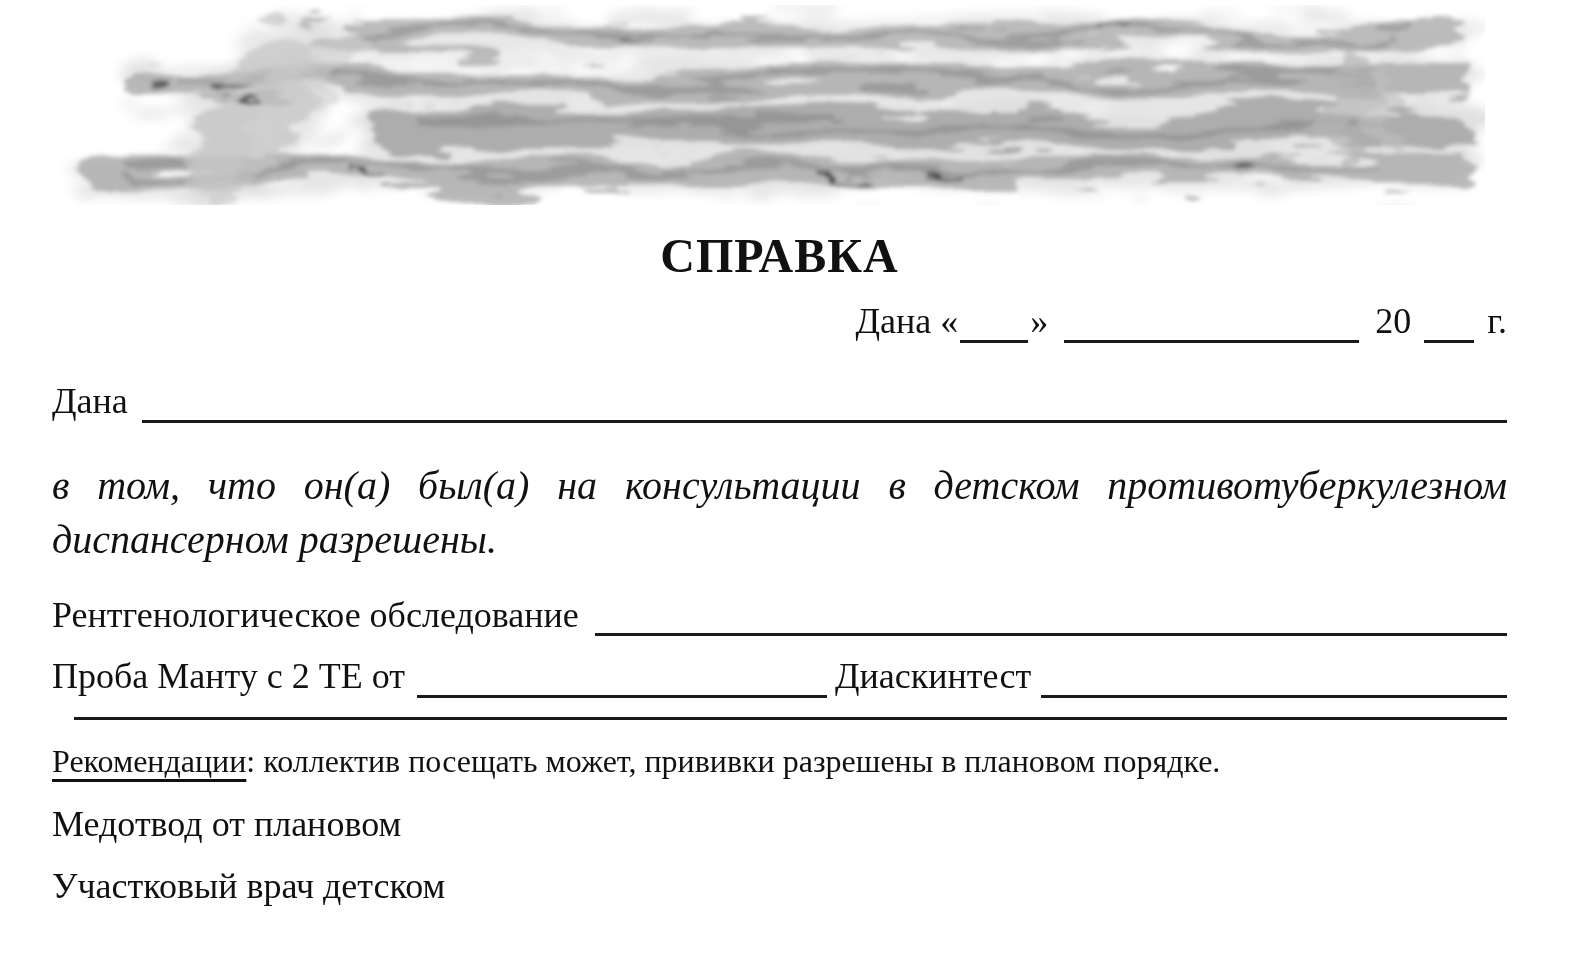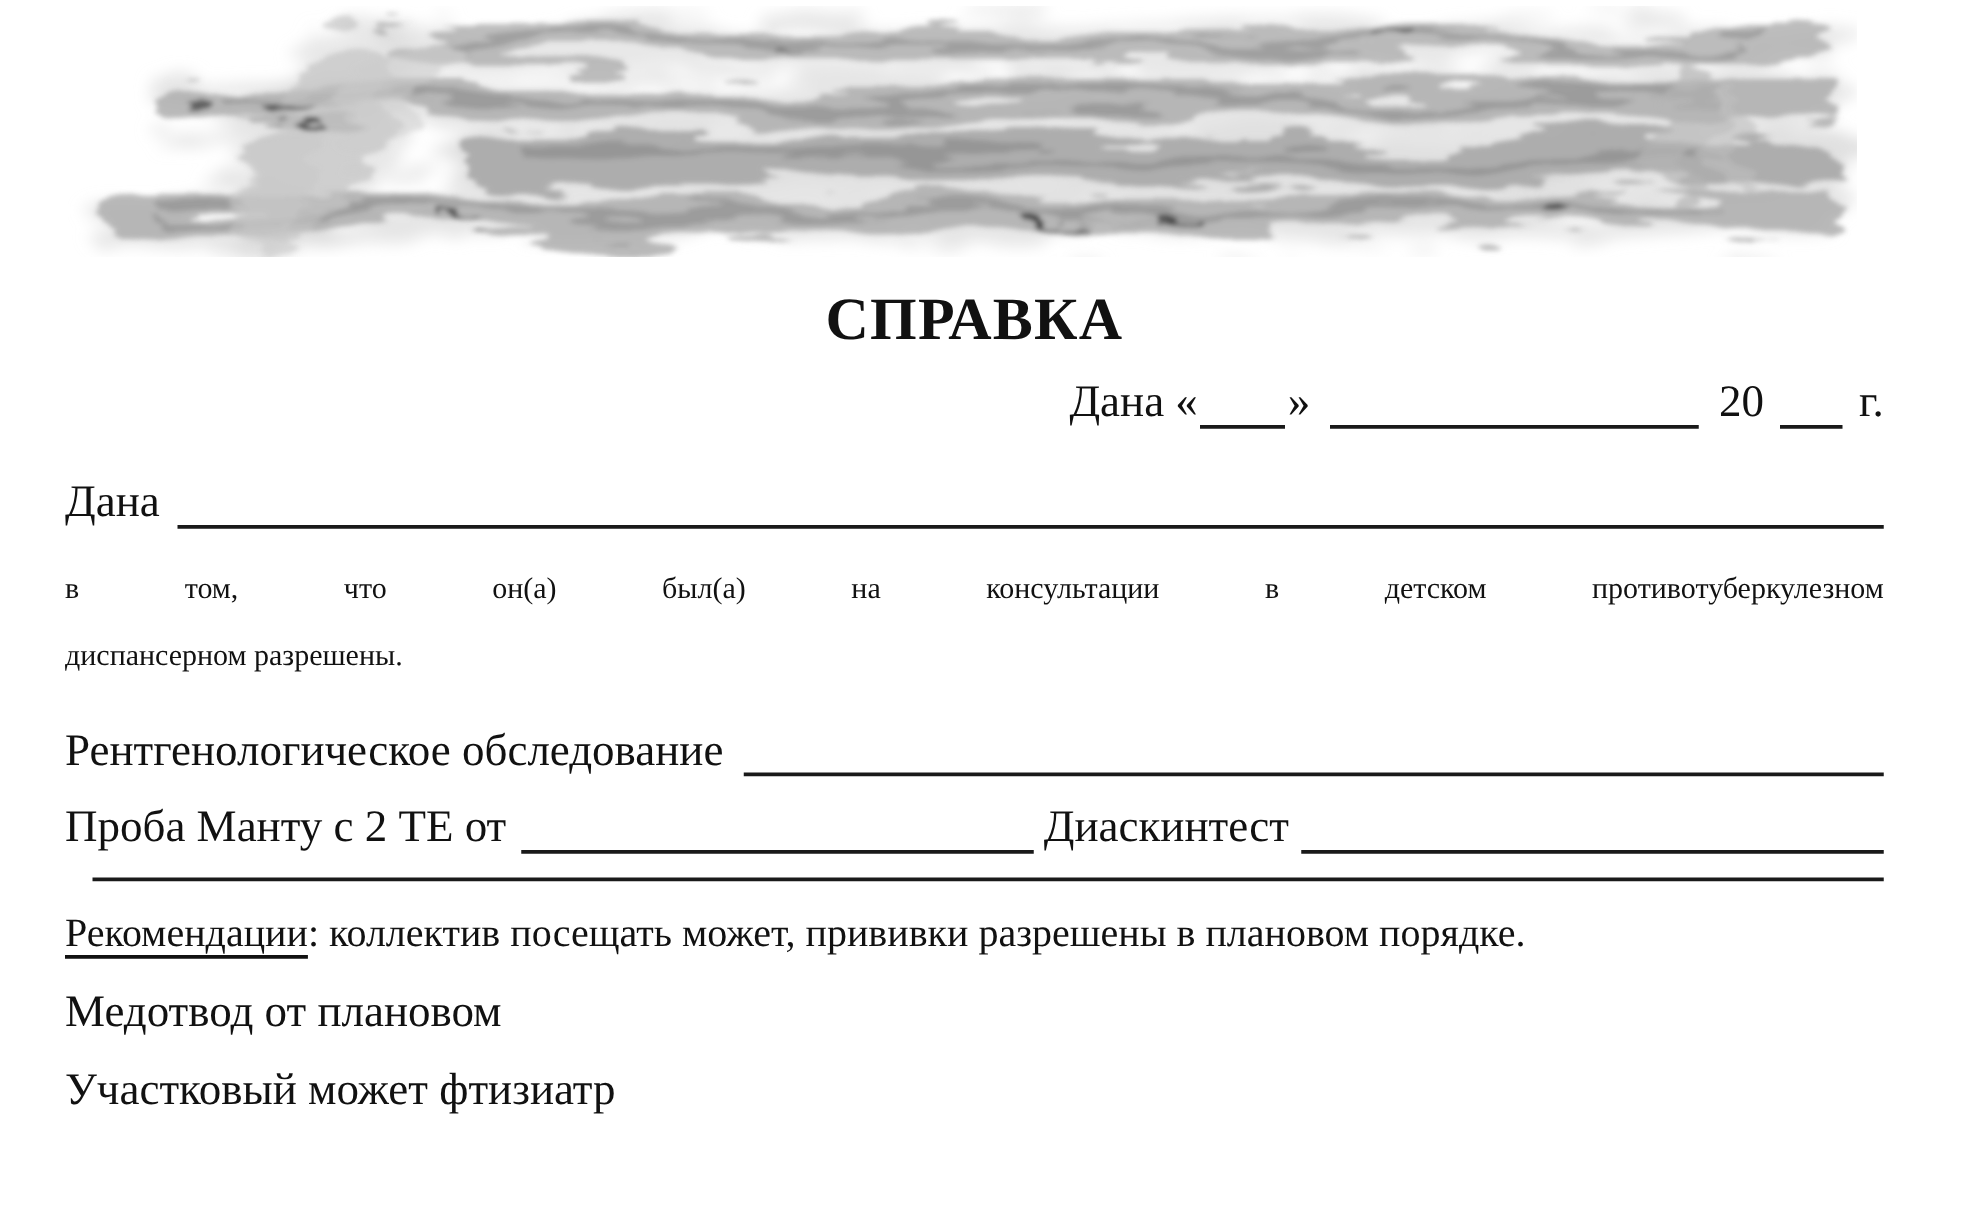--- a/index.html
+++ b/index.html
@@ -27,21 +27,21 @@
 
   .date-row{justify-content:flex-end;margin-top:18px;}
   .date-row .lbl{white-space:pre;}
   .b-day{width:68px;margin:0 2px;}
   .b-month{width:295px;margin-left:16px;}
   .b-year{width:50px;margin:0 13px;}
 
   .dana-row{margin-top:38px;}
   .dana-row .blank{margin-left:14px;}
 
-  .stmt{margin-top:21px;font-size:24px;line-height:54px;}
+  .stmt{margin-top:36px;font-size:40px;line-height:54px;font-style:italic;}
   .stmt .l1{text-align:justify;text-align-last:justify;white-space:normal;}
   .stmt .l2{text-align:left;}
 
   .xray-row{margin-top:28px;}
   .xray-row .blank{margin-left:16px;}
 
   .mantoux-row{margin-top:20px;}
   .mantoux-row .b1{flex:0.88 1 0;margin-left:12px;margin-right:8px;}
   .mantoux-row .b2{flex:1 1 0;margin-left:10px;}
 
@@ -159,16 +159,16 @@
     <div class="row diag-row">
       <span class="blank grow"></span>
     </div>
 
     <div class="rec-row">
       <span class="ulabel">Рекомендации</span><span>: коллектив посещать может, прививки разрешены в плановом порядке.</span>
     </div>
 
     <div class="plain-row">Медотвод от плановом</div>
 
-    <div class="plain-row doctor-row">Участковый может фтизиатр</div>
+    <div class="plain-row doctor-row">Участковый врач детском</div>
 
   </div>
 </div>
 
 </body></html>

